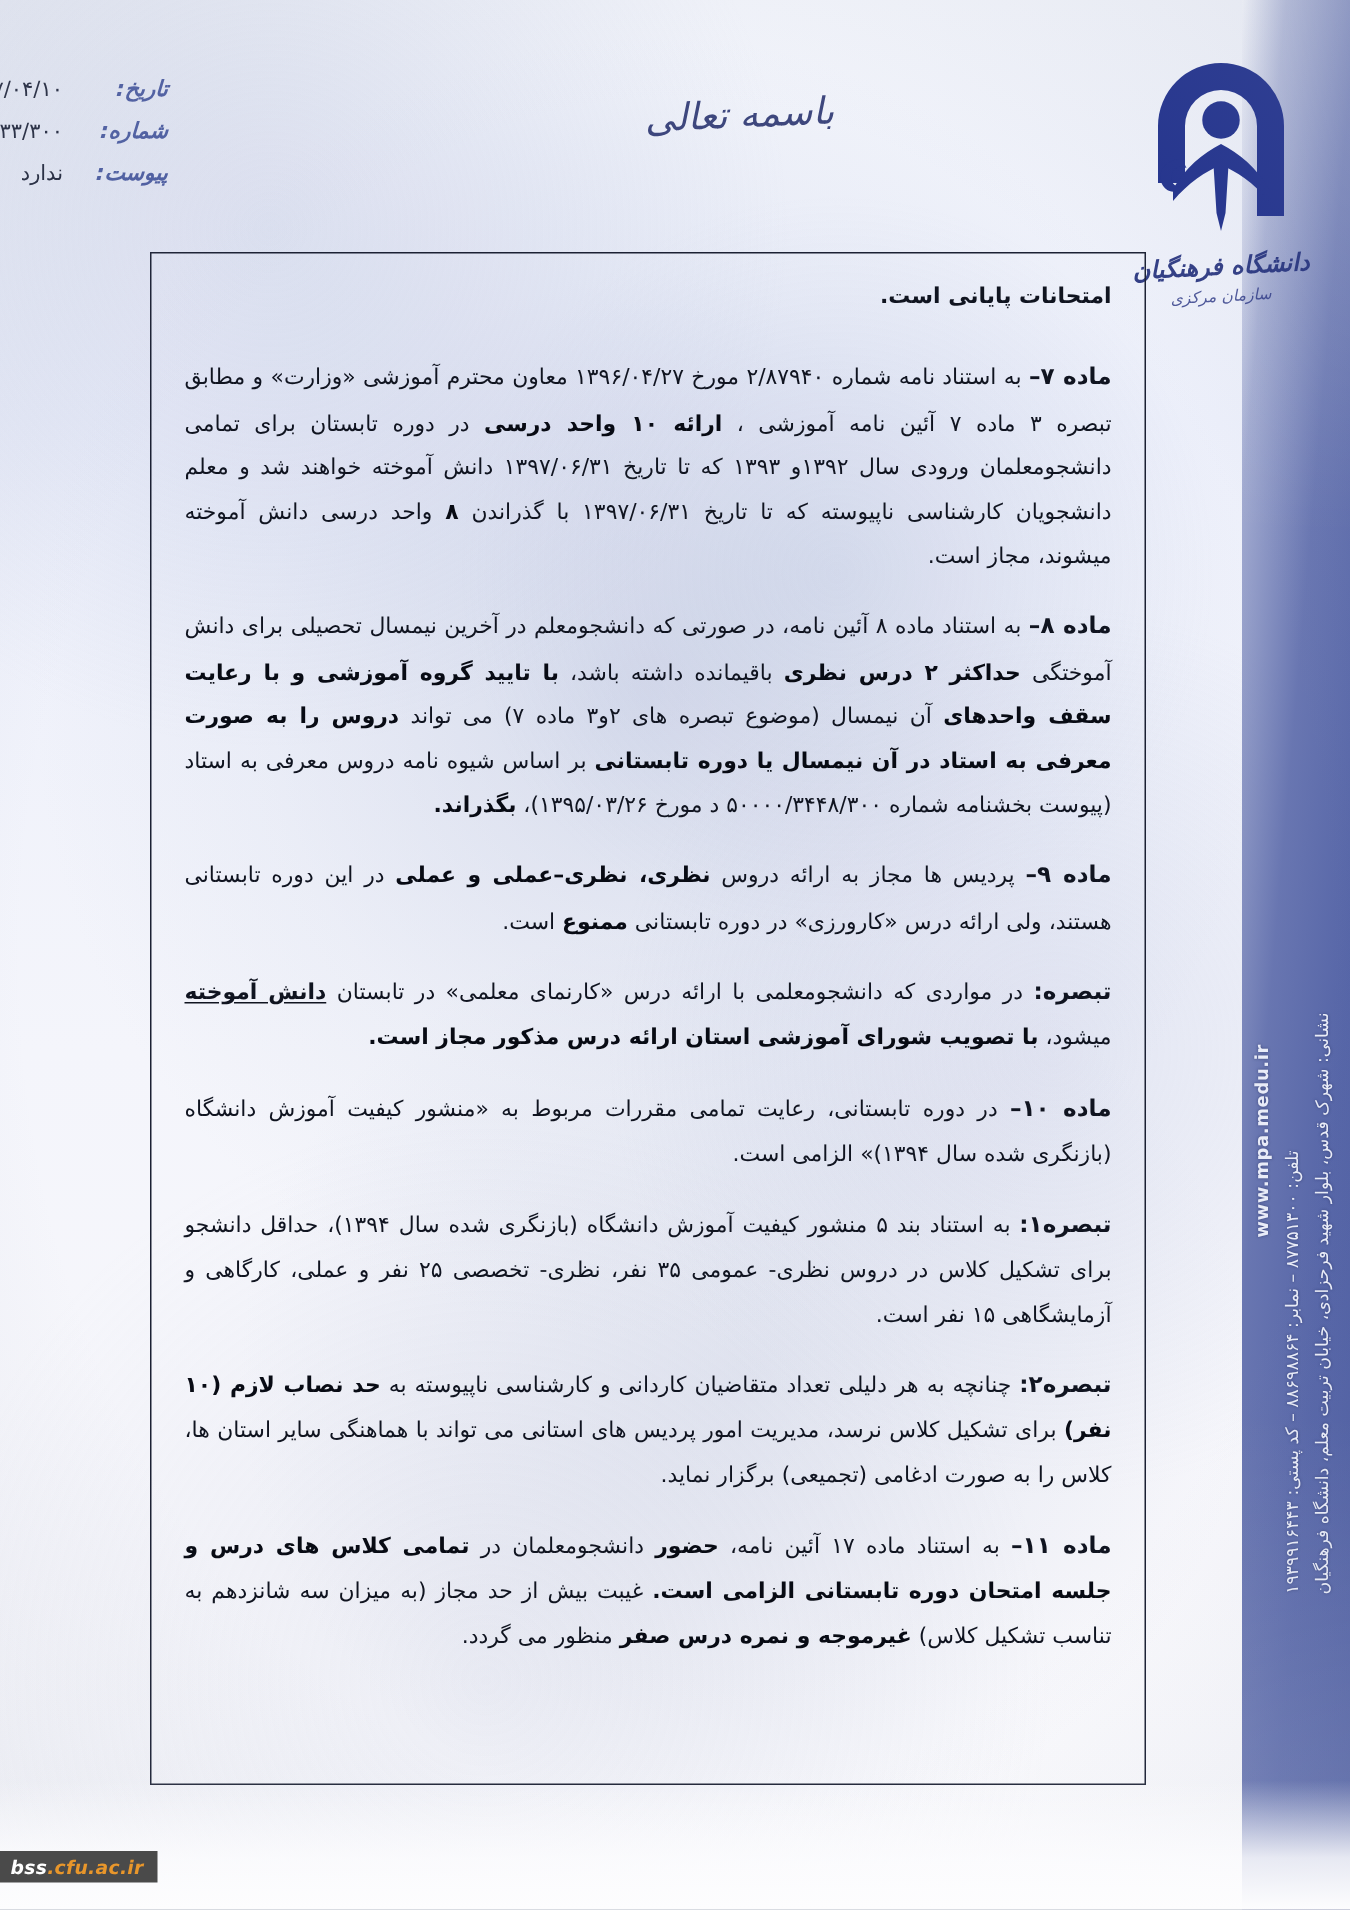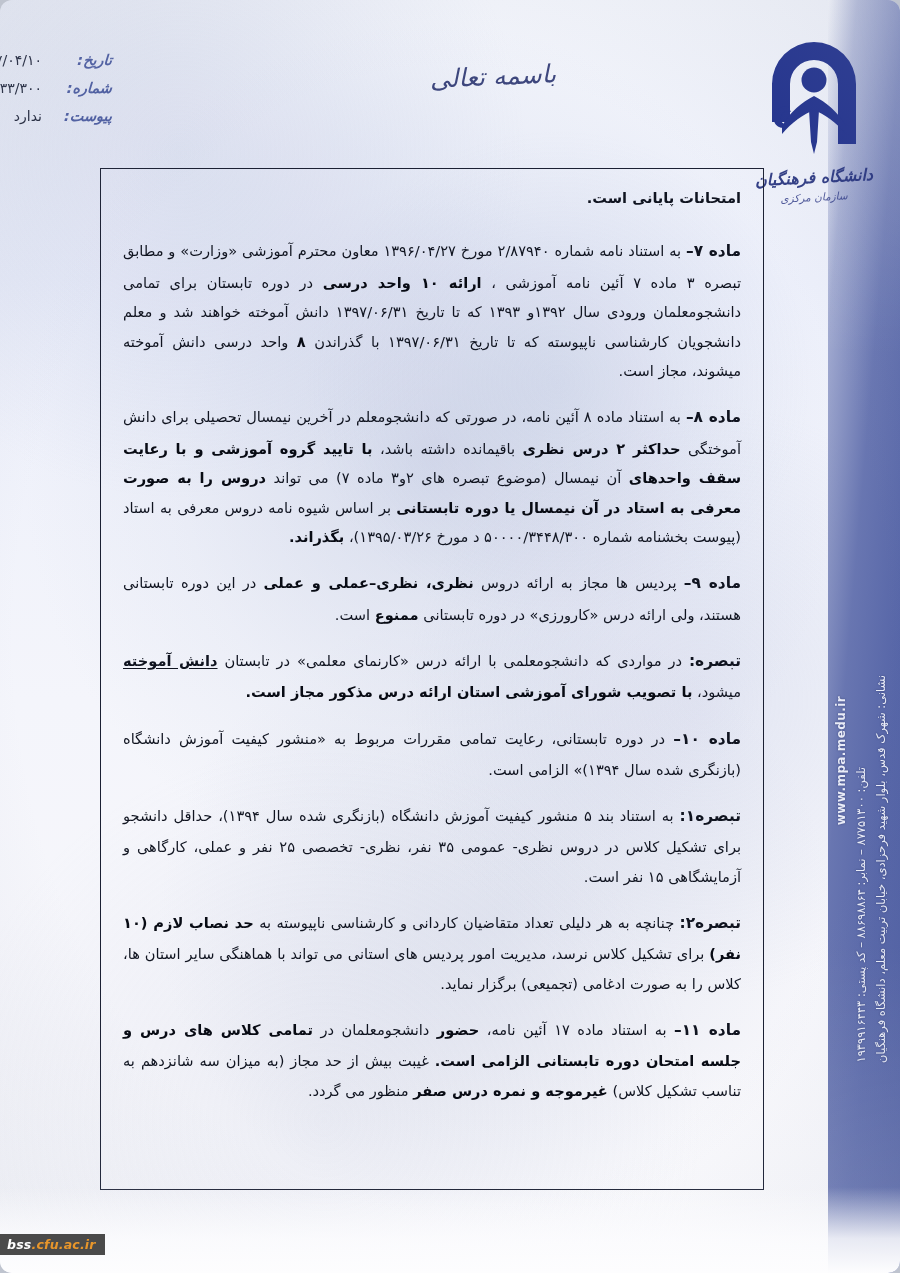--- a/index.html
+++ b/index.html
@@ -12,21 +12,20 @@
     position: relative;
     width: 900px;
     height: 1273px;
     margin: 0 auto;
     overflow: hidden;
     font-family: "DejaVu Sans", "Liberation Sans", sans-serif;
     background:
       radial-gradient(ellipse 60% 45% at 48% 36%, rgba(176,186,214,0.40) 0%, rgba(200,208,228,0.16) 48%, rgba(255,255,255,0) 76%),
       radial-gradient(ellipse 52% 34% at 55% 72%, rgba(182,191,216,0.30) 0%, rgba(255,255,255,0) 72%),
       linear-gradient(180deg, #f2f4fa 0%, #eceffa 22%, #f4f5fb 55%, #f7f7fb 82%, #fbfbfd 100%);
-    border-radius: 12px;
   }
 
   
   .paper-noise {
     position: absolute;
     inset: 0;
     pointer-events: none;
     background:
       radial-gradient(circle at 20% 12%, rgba(190,198,222,0.30) 0%, rgba(255,255,255,0) 26%),
       radial-gradient(circle at 78% 55%, rgba(186,195,222,0.26) 0%, rgba(255,255,255,0) 30%),

